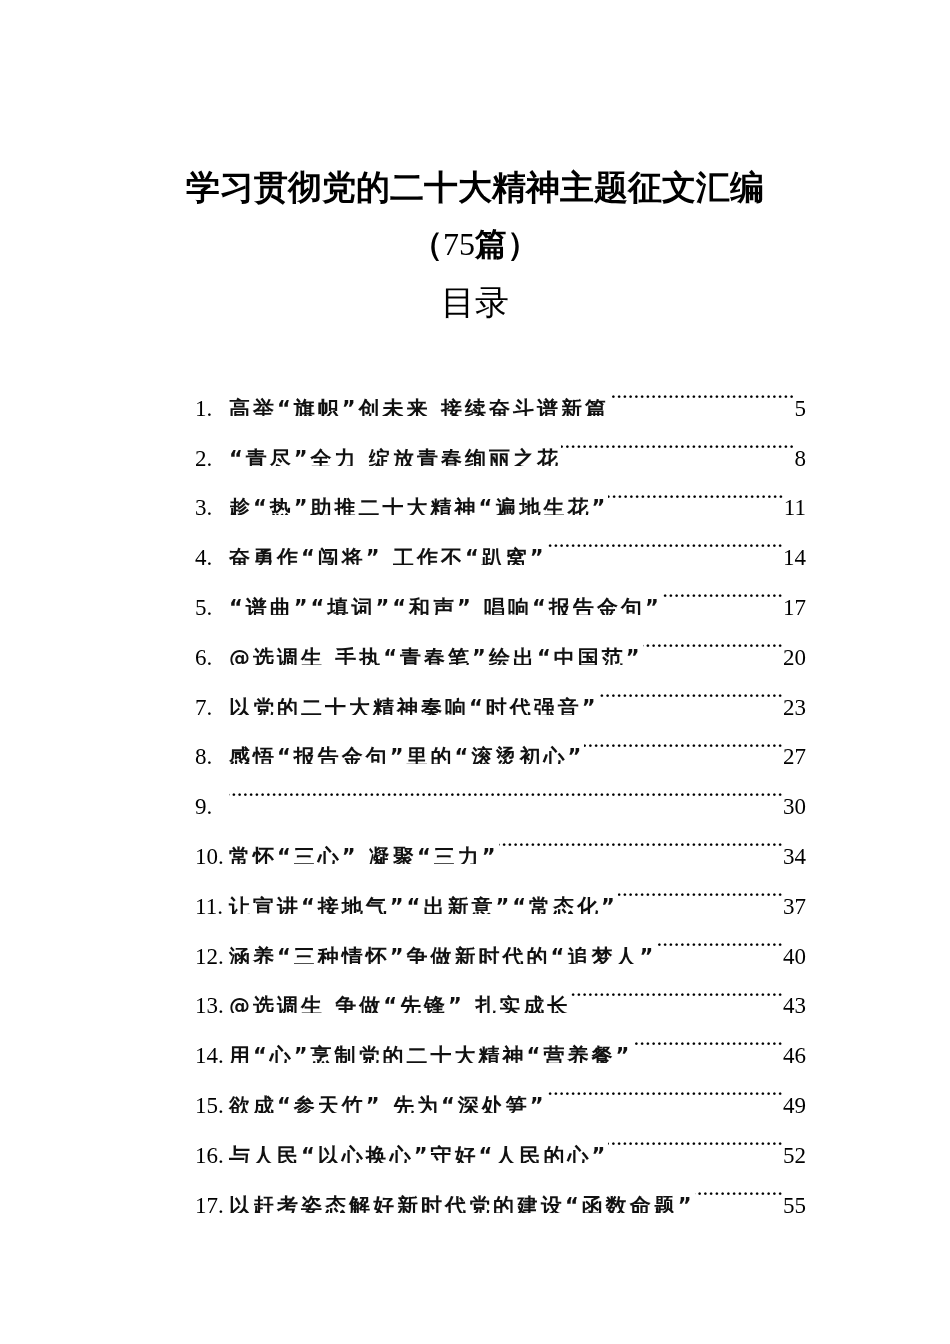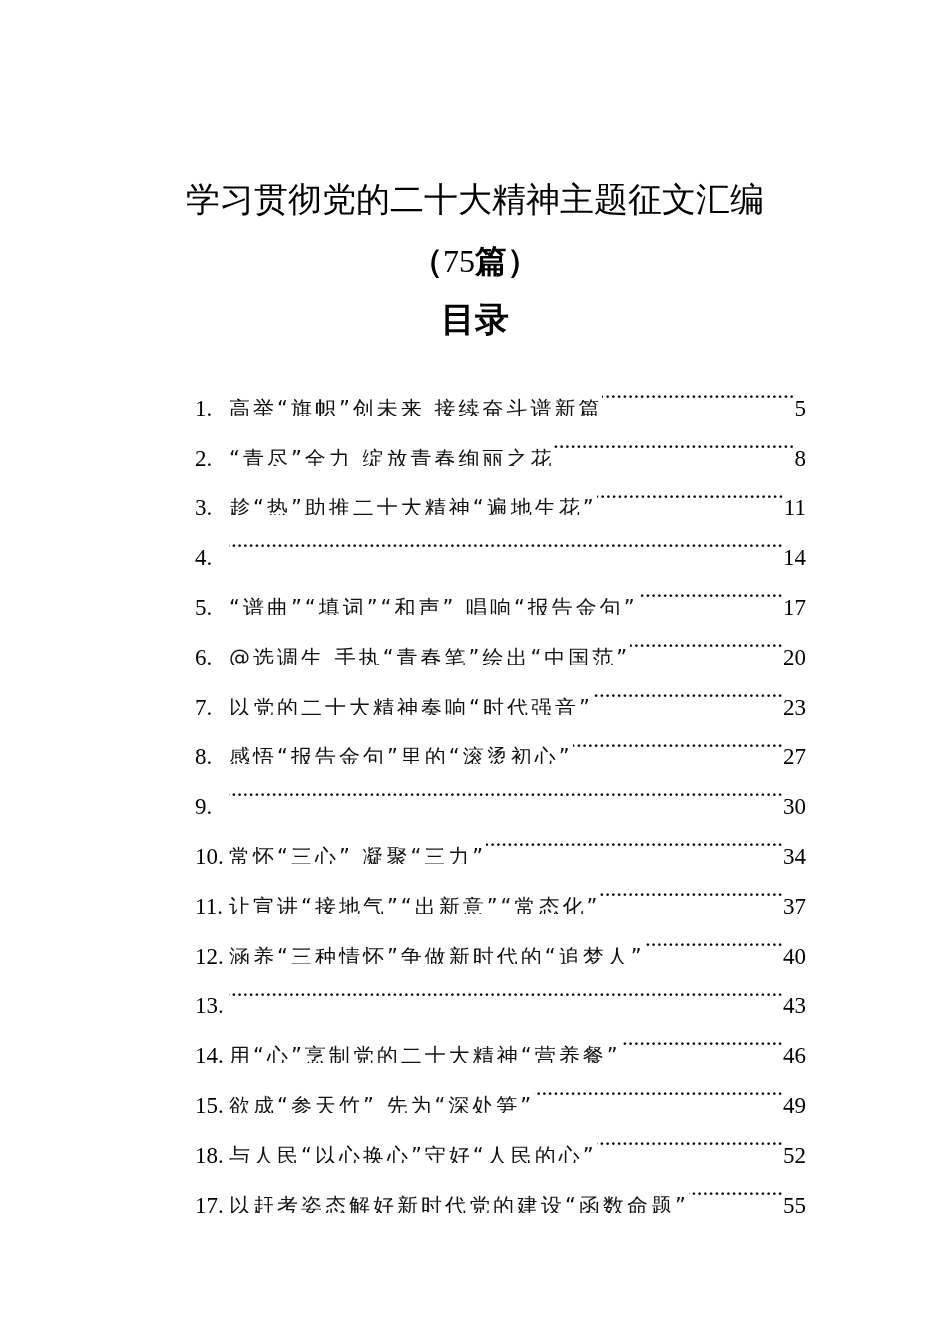--- a/index.html
+++ b/index.html
@@ -18,40 +18,40 @@
     }
     .title-block {
       position: absolute;
       top: 162px;
       left: 0;
       width: 950px;
       text-align: center;
     }
     .title-line {
       font-family: "DejaVu Serif", "Liberation Serif", serif;
-      font-weight: normal;
+      font-weight: bold;
       font-size: 34px;
       line-height: 50px;
       letter-spacing: 0px;
       color: #000;
-      margin: 12px;
+      margin: 0;
     }
     .subtitle-line {
       font-family: "Liberation Serif", "DejaVu Serif", serif;
       font-weight: bold;
       font-size: 32px;
       line-height: 50px;
       margin: 7px;
     }
     .subtitle-line .num {
       font-weight: normal;
     }
     .toc-heading {
       font-family: "DejaVu Serif", "Liberation Serif", serif;
-      font-weight: bold;
+      font-weight: normal;
       font-size: 34px;
       line-height: 52px;
       margin: 0;
     }
     .toc {
       position: absolute;
       top: 366px;
       left: 195px;
       width: 611px;
       margin: 0;
@@ -69,21 +69,21 @@
       cursor: pointer;
     }
     .toc-num {
       font-family: "Liberation Serif", serif;
       font-size: 23px;
       flex: 0 0 auto;
       min-width: 34px;
     }
     .toc-title {
       font-family: "DejaVu Sans", "Liberation Sans", sans-serif;
-      font-weight: 400;
+      font-weight: 700;
       font-size: 21px;
       letter-spacing: 3px;
       flex: 0 0 auto;
       color: #111;
     }
     .toc-leader {
       flex: 1 1 auto;
       overflow: hidden;
       font-family: "Liberation Serif", serif;
       font-size: 23px;
@@ -129,20 +129,21 @@
     <span class="toc-page">8</span>
   </li>
       <li class="toc-item">
     <span class="toc-num">3.</span>
     <span class="toc-title">趁“热”助推二十大精神“遍地生花”</span>
     <span class="toc-leader"></span>
     <span class="toc-page">11</span>
   </li>
       <li class="toc-item">
     <span class="toc-num">4.</span>
+    <span class="toc-title">奋勇作“闯将” 工作不“趴窝”</span>
     <span class="toc-leader"></span>
     <span class="toc-page">14</span>
   </li>
       <li class="toc-item">
     <span class="toc-num">5.</span>
     <span class="toc-title">“谱曲”“填词”“和声” 唱响“报告金句”</span>
     <span class="toc-leader"></span>
     <span class="toc-page">17</span>
   </li>
       <li class="toc-item">
@@ -181,37 +182,38 @@
     <span class="toc-page">37</span>
   </li>
       <li class="toc-item">
     <span class="toc-num">12.</span>
     <span class="toc-title">涵养“三种情怀”争做新时代的“追梦人”</span>
     <span class="toc-leader"></span>
     <span class="toc-page">40</span>
   </li>
       <li class="toc-item">
     <span class="toc-num">13.</span>
+    <span class="toc-title">@选调生 争做“先锋” 扎实成长</span>
     <span class="toc-leader"></span>
     <span class="toc-page">43</span>
   </li>
       <li class="toc-item">
     <span class="toc-num">14.</span>
     <span class="toc-title">用“心”烹制党的二十大精神“营养餐”</span>
     <span class="toc-leader"></span>
     <span class="toc-page">46</span>
   </li>
       <li class="toc-item">
     <span class="toc-num">15.</span>
     <span class="toc-title">欲成“参天竹” 先为“深处笋”</span>
     <span class="toc-leader"></span>
     <span class="toc-page">49</span>
   </li>
       <li class="toc-item">
-    <span class="toc-num">18.</span>
+    <span class="toc-num">16.</span>
     <span class="toc-title">与人民“以心换心”守好“人民的心”</span>
     <span class="toc-leader"></span>
     <span class="toc-page">52</span>
   </li>
       <li class="toc-item">
     <span class="toc-num">17.</span>
     <span class="toc-title">以赶考姿态解好新时代党的建设“函数命题”</span>
     <span class="toc-leader"></span>
     <span class="toc-page">55</span>
   </li>

